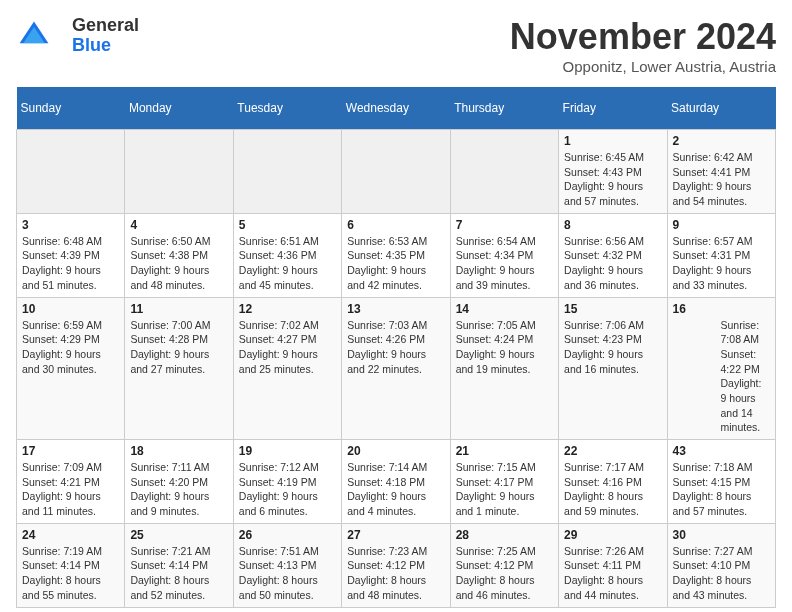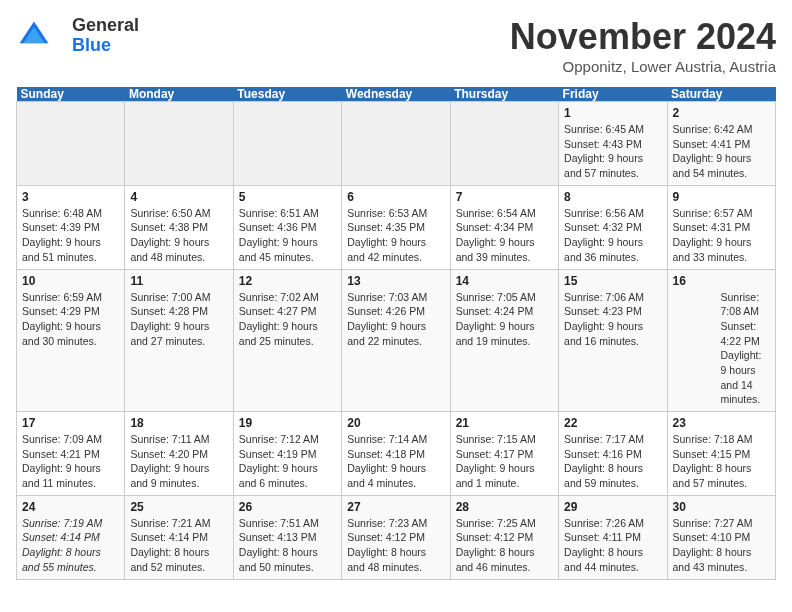--- a/index.html
+++ b/index.html
@@ -46,24 +46,24 @@
       color: #555;
     }
     .calendar-table {
       width: 100%;
       border-collapse: collapse;
       font-size: 11px;
     }
     .calendar-table th {
       background-color: #2a6db5;
       color: white;
-      padding: 0 4px;
+      padding: 14px 4px;
       text-align: left;
       font-size: 12px;
-      font-weight: bold;
+      font-weight: normal;
     }
     .calendar-table td {
       border: 1px solid #ccc;
       vertical-align: top;
       padding: 4px 5px;
       height: 80px;
       width: 14.28%;
       background: #fff;
     }
     .calendar-table tr:nth-child(odd) td {
@@ -259,30 +259,30 @@
 Sunset: 4:17 PM
 Daylight: 9 hours and 1 minute.</div>
         </td>
         <td>
           <span class="day-number">22</span>
           <div class="day-info" style="white-space: pre-line;">Sunrise: 7:17 AM
 Sunset: 4:16 PM
 Daylight: 8 hours and 59 minutes.</div>
         </td>
         <td>
-          <span class="day-number">23</span>
+          <span class="day-number">43</span>
           <div class="day-info" style="white-space: pre-line;">Sunrise: 7:18 AM
 Sunset: 4:15 PM
 Daylight: 8 hours and 57 minutes.</div>
         </td>
       </tr>
       <tr>
         <td>
           <span class="day-number">24</span>
-          <div class="day-info" style="white-space: pre-line; font-style: italic;">Sunrise: 7:19 AM
+          <div class="day-info" style="white-space: pre-line;">Sunrise: 7:19 AM
 Sunset: 4:14 PM
 Daylight: 8 hours and 55 minutes.</div>
         </td>
         <td>
           <span class="day-number">25</span>
           <div class="day-info" style="white-space: pre-line;">Sunrise: 7:21 AM
 Sunset: 4:14 PM
 Daylight: 8 hours and 52 minutes.</div>
         </td>
         <td>

